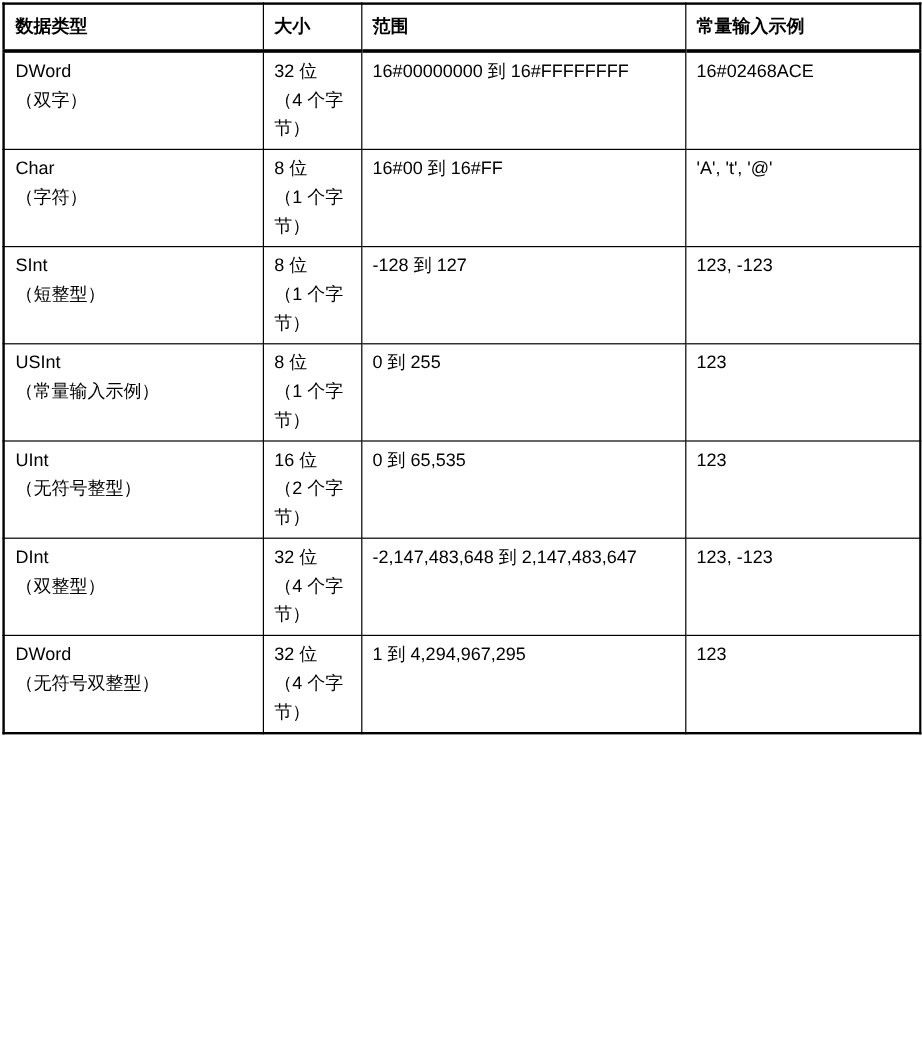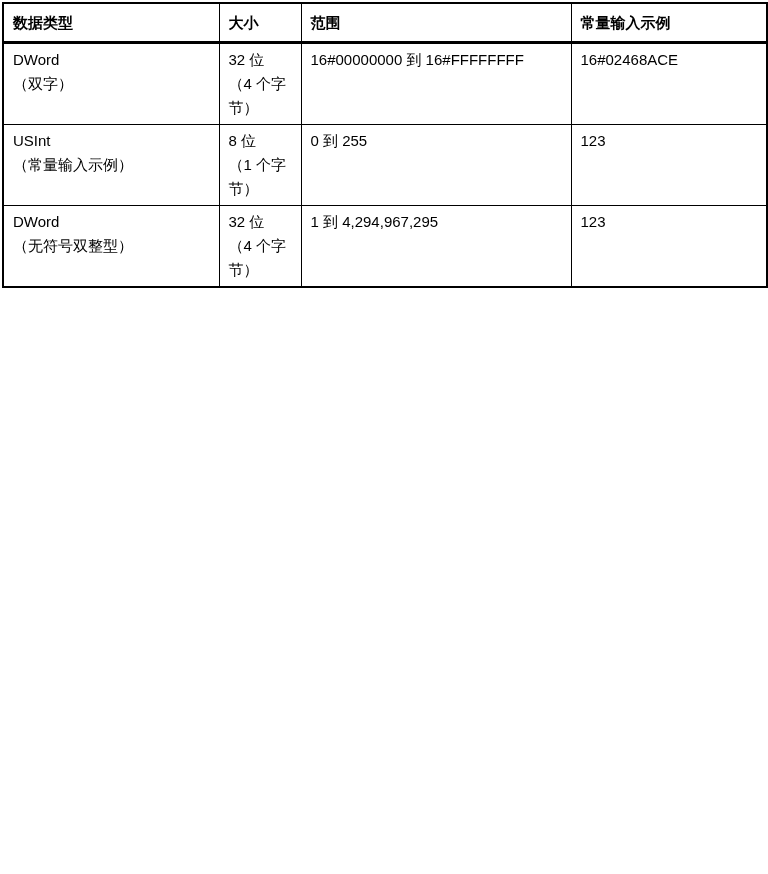--- a/index.html
+++ b/index.html
@@ -81,32 +81,96 @@
         </td>
         <td>
           <div class="line">16#00000000 到 16#FFFFFFFF</div>
         </td>
         <td>
           <div class="line">16#02468ACE</div>
         </td>
       </tr>
       <tr>
         <td>
+          <div class="line">Char</div>
+          <div class="line">（字符）</div>
+        </td>
+        <td>
+          <div class="line">8 位</div>
+          <div class="line">（1 个字节）</div>
+        </td>
+        <td>
+          <div class="line">16#00 到 16#FF</div>
+        </td>
+        <td>
+          <div class="line">'A', 't', '@'</div>
+        </td>
+      </tr>
+      <tr>
+        <td>
+          <div class="line">SInt</div>
+          <div class="line">（短整型）</div>
+        </td>
+        <td>
+          <div class="line">8 位</div>
+          <div class="line">（1 个字节）</div>
+        </td>
+        <td>
+          <div class="line">-128 到 127</div>
+        </td>
+        <td>
+          <div class="line">123, -123</div>
+        </td>
+      </tr>
+      <tr>
+        <td>
           <div class="line">USInt</div>
           <div class="line">（常量输入示例）</div>
         </td>
         <td>
           <div class="line">8 位</div>
           <div class="line">（1 个字节）</div>
         </td>
         <td>
           <div class="line">0 到 255</div>
         </td>
         <td>
           <div class="line">123</div>
+        </td>
+      </tr>
+      <tr>
+        <td>
+          <div class="line">UInt</div>
+          <div class="line">（无符号整型）</div>
+        </td>
+        <td>
+          <div class="line">16 位</div>
+          <div class="line">（2 个字节）</div>
+        </td>
+        <td>
+          <div class="line">0 到 65,535</div>
+        </td>
+        <td>
+          <div class="line">123</div>
+        </td>
+      </tr>
+      <tr>
+        <td>
+          <div class="line">DInt</div>
+          <div class="line">（双整型）</div>
+        </td>
+        <td>
+          <div class="line">32 位</div>
+          <div class="line">（4 个字节）</div>
+        </td>
+        <td>
+          <div class="line">-2,147,483,648 到 2,147,483,647</div>
+        </td>
+        <td>
+          <div class="line">123, -123</div>
         </td>
       </tr>
       <tr>
         <td>
           <div class="line">DWord</div>
           <div class="line">（无符号双整型）</div>
         </td>
         <td>
           <div class="line">32 位</div>
           <div class="line">（4 个字节）</div>

